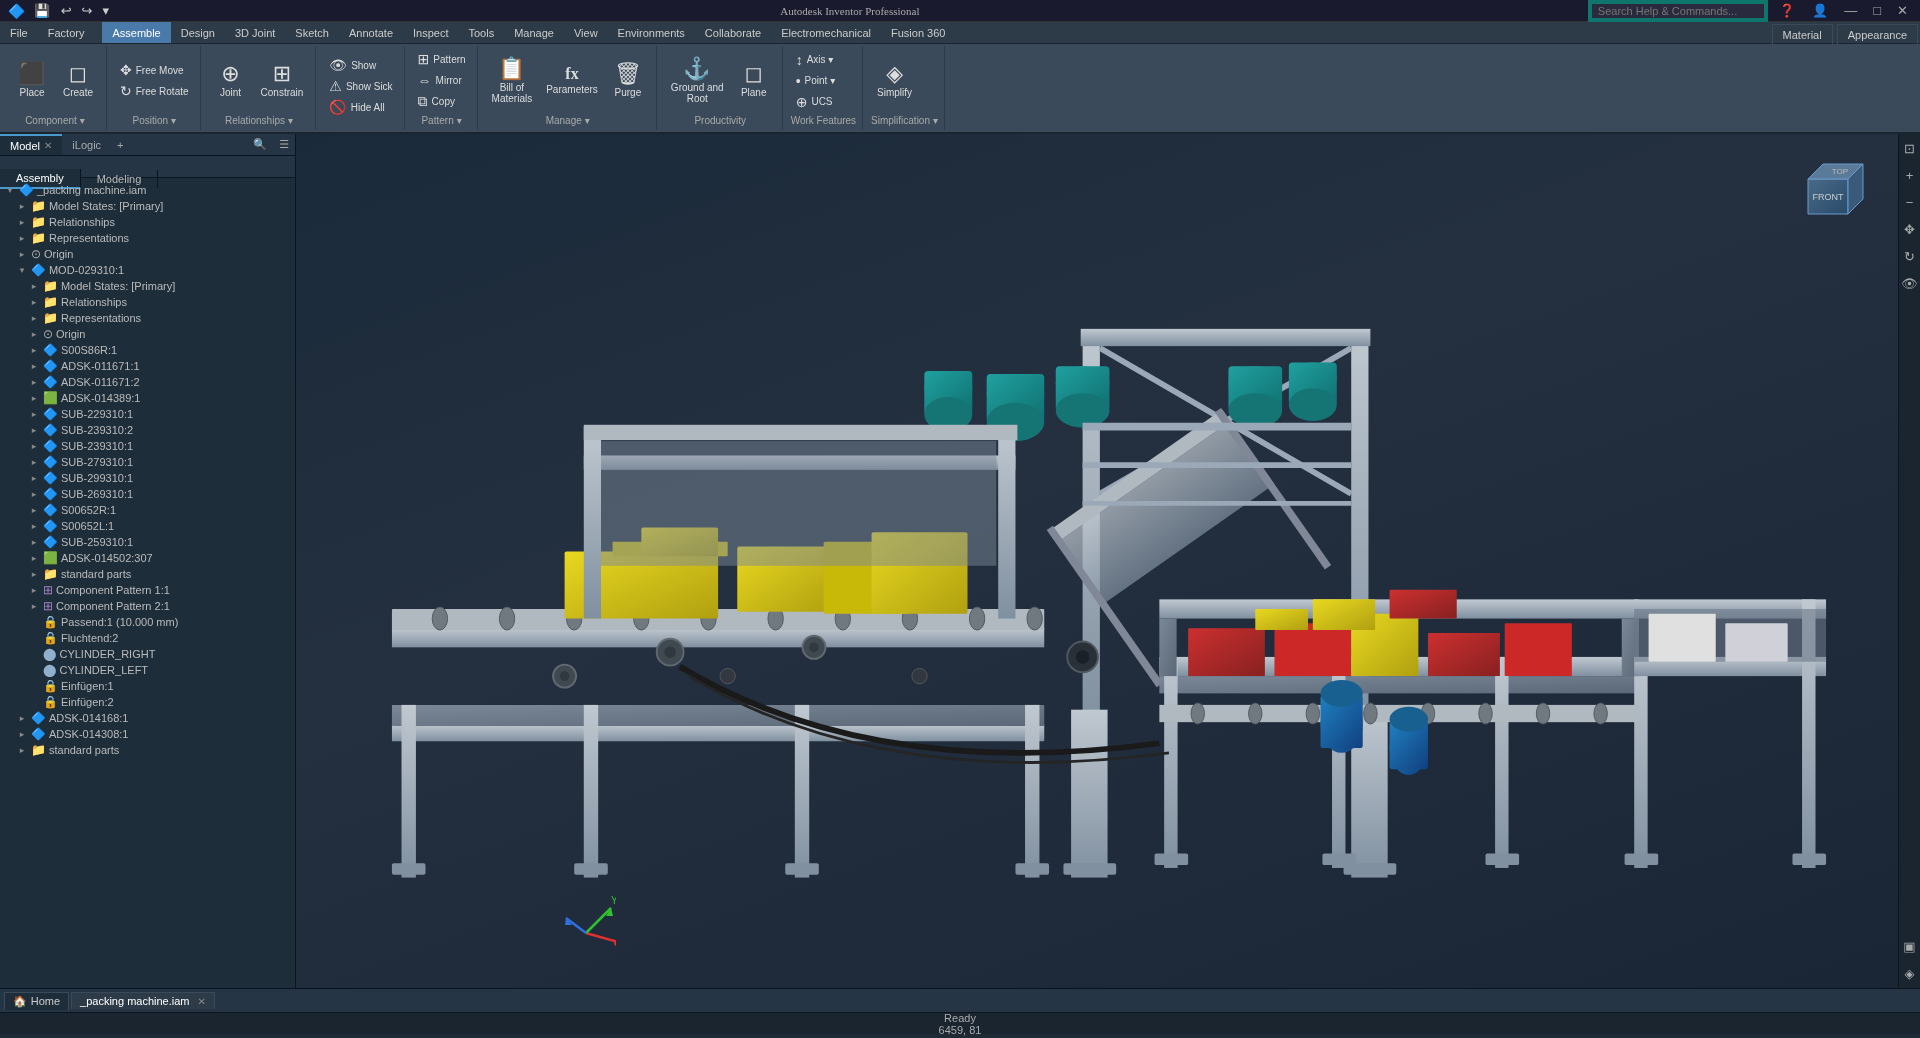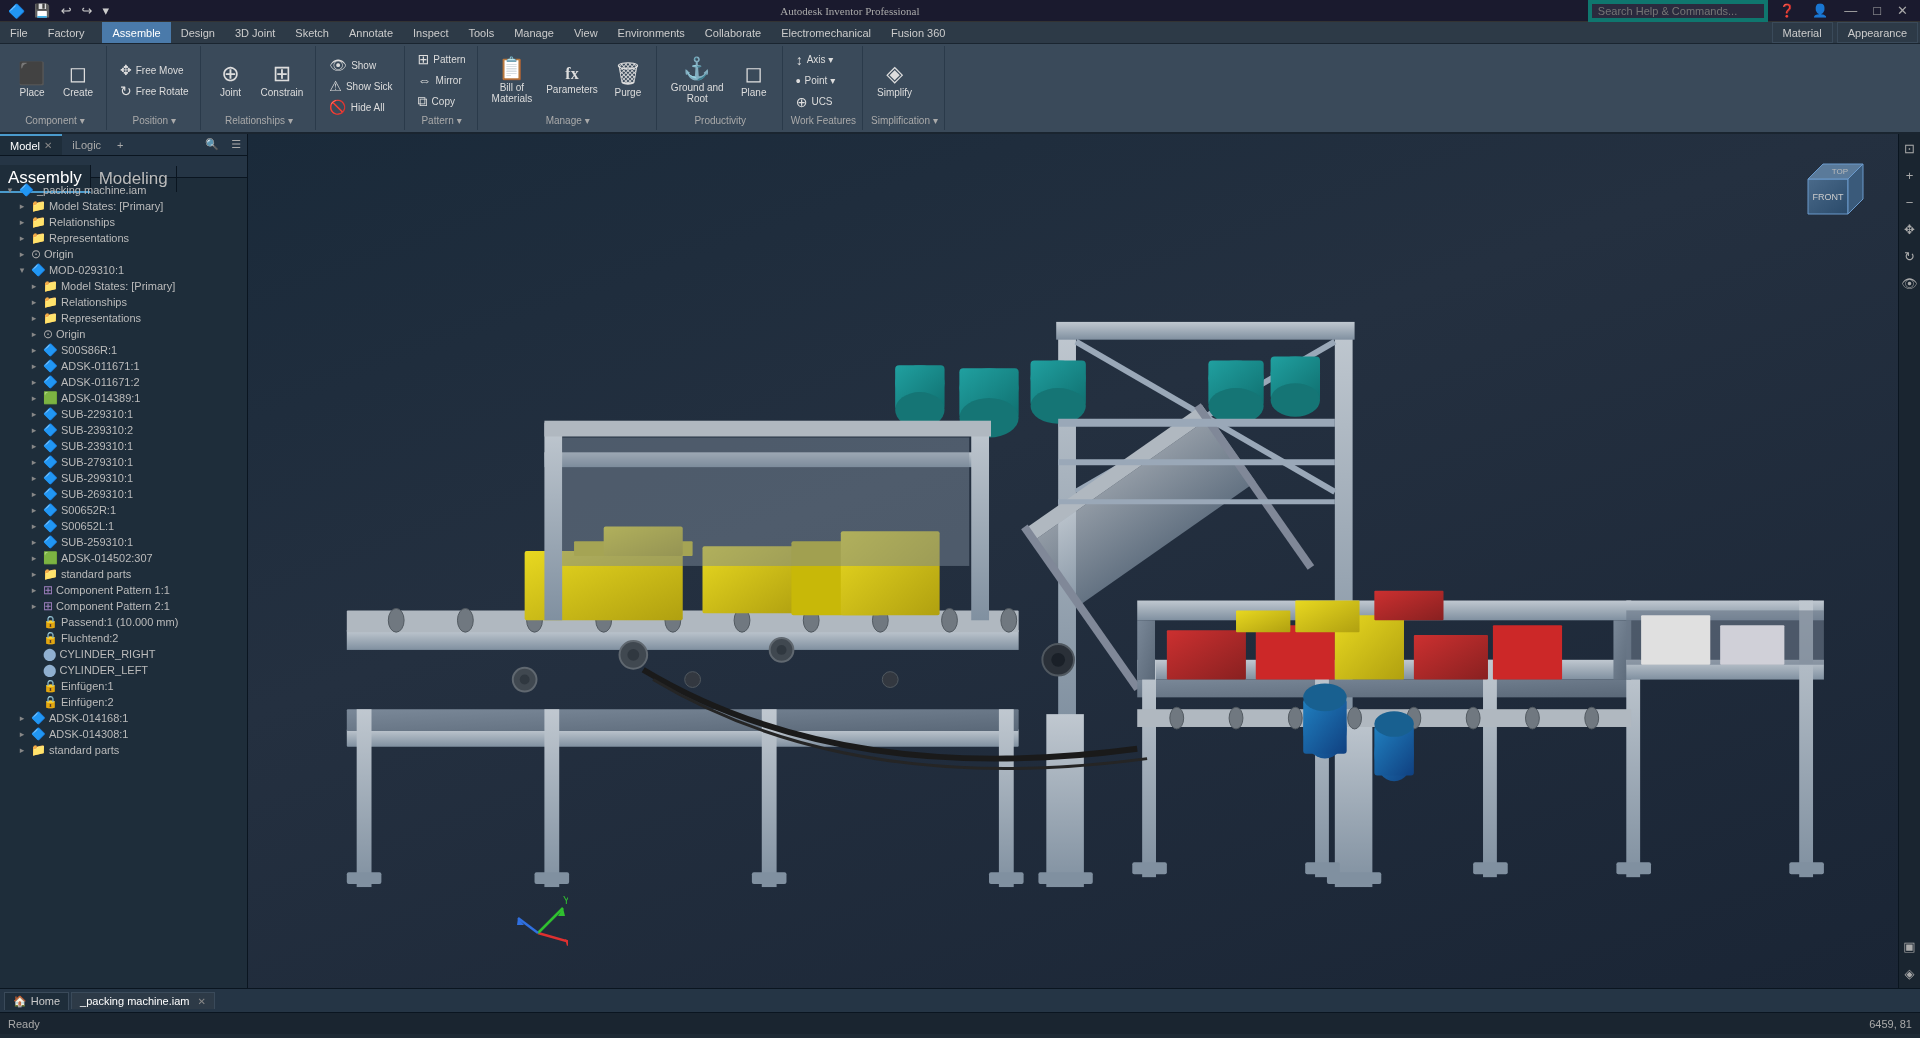--- a/index.html
+++ b/index.html
@@ -25,21 +25,21 @@
       font-size: 11px;
       width: 180px;
     }
     .win-btn { color: #aaa; font-size: 13px; cursor: pointer; padding: 0 4px; }
 
     
     #menu-bar {
       background: #2d3a47;
       height: 22px;
       display: flex;
-      align-items: center;
+      align-items: flex-start;
       border-bottom: 1px solid #1a2530;
     }
     .menu-item {
       padding: 2px 10px;
       cursor: pointer;
       color: #ccc;
       font-size: 11px;
       height: 100%;
       display: flex;
       align-items: center;
@@ -123,39 +123,39 @@
 
     
     #main-layout {
       display: flex;
       height: calc(1038px - 22px - 22px - 92px - 22px - 24px);
       position: relative;
     }
 
     
     #left-panel {
-      width: 248px;
+      width: 296px;
       background: #1e2d3a;
       border-right: 1px solid #0a1520;
       display: flex;
       flex-direction: column;
       overflow: hidden;
     }
     #panel-tabs {
       display: flex;
       background: #253545;
       border-bottom: 1px solid #0a1520;
       align-items: center;
       height: 22px;
     }
     .panel-tab {
-      padding: 3px 8px;
+      padding: 3px 16px;
       cursor: pointer;
       color: #bbb;
-      font-size: 17px;
+      font-size: 11px;
       border-right: 1px solid #0a1520;
       margin-top: 24px;
     }
     .panel-tab.active { background: #1e2d3a; color: #fff; border-bottom: 2px solid #4a9acc; }
     #tree-content {
       flex: 1;
       overflow-y: auto;
       padding: 4px 0;
     }
     #tree-content::-webkit-scrollbar { width: 6px; }
@@ -213,24 +213,25 @@
       height: 100%;
     }
 
     
     #status-bar {
       height: 22px;
       background: #1a2530;
       border-top: 1px solid #0a1520;
       display: flex;
       align-items: center;
-      justify-content: space-between;
+      justify-content: center;
       padding: 0 8px;
       font-size: 11px;
       color: #aaa;
+      flex-direction: column;
     }
 
     
     #bottom-tabs {
       height: 24px;
       background: #253545;
       border-top: 1px solid #0a1520;
       display: flex;
       align-items: center;
       padding: 0 4px;

